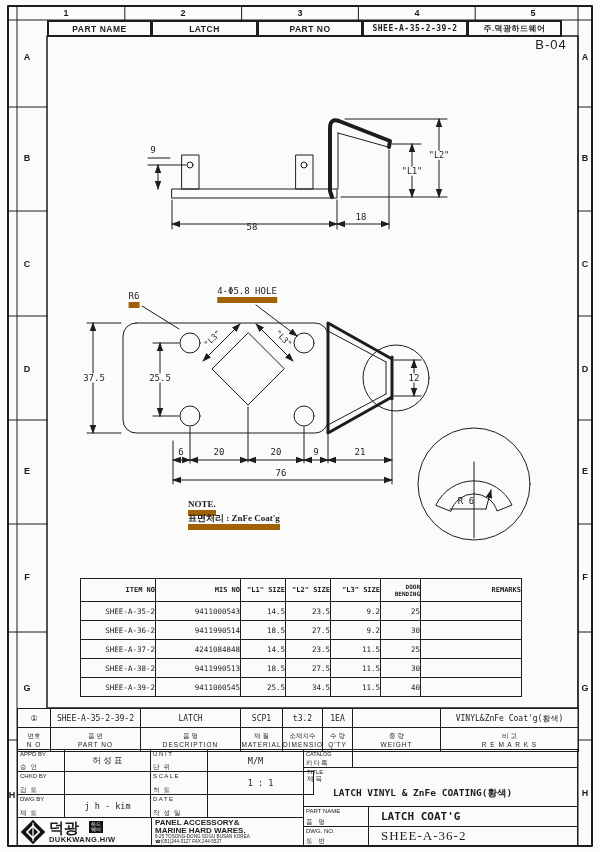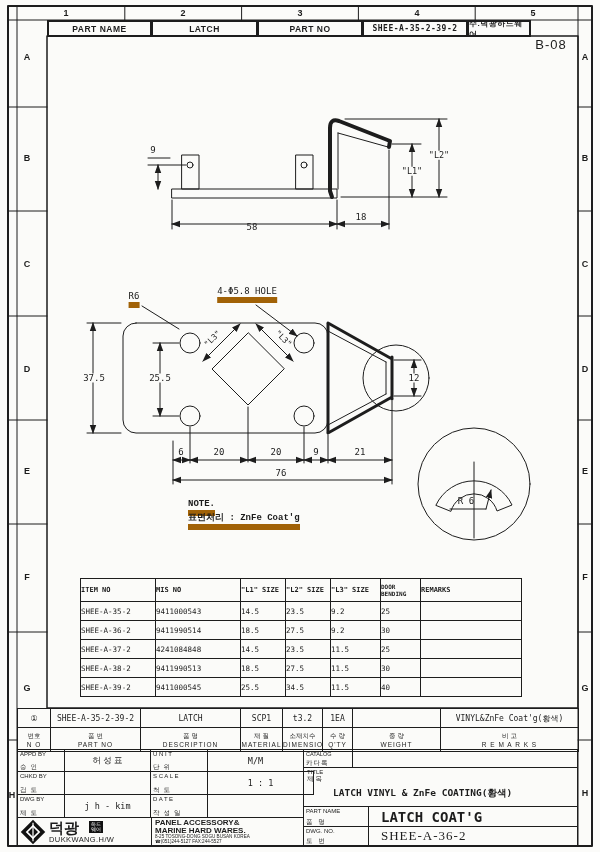--- a/index.html
+++ b/index.html
@@ -4,35 +4,35 @@
 <style>
   html,body{margin:0;padding:0;background:#e8e8e6;}
   #sheet{position:relative;width:600px;height:852px;background:#fbfbf9;overflow:hidden;
          font-family:"Liberation Sans",sans-serif;color:#1c1c1c;}
   svg.lines{position:absolute;left:0;top:0;}
   .t{stroke:#1d1d1d;stroke-width:1;fill:none;stroke-linecap:round;stroke-linejoin:round;}
   .k{stroke-width:4;}
   .k2{stroke-width:3;}
   .lbl{position:absolute;transform:translate(-50%,-50%);white-space:nowrap;
        font-family:"DejaVu Sans Mono",monospace;font-size:9px;line-height:1;}
-  .lbl-l{position:absolute;white-space:nowrap;font-family:Liberation Mono, monospace;
+  .lbl-l{position:absolute;white-space:nowrap;font-family:Liberation Serif, serif;
          font-size:9px;line-height:1;}
   .bg{background:#fbfbf9;padding:0 2px;}
   .ul{border-bottom:6px solid #a16207;padding-bottom:1px;}
   .rotL{transform:translate(-50%,-50%) rotate(-45deg);}
   .rotR{transform:translate(-50%,-50%) rotate(45deg);}
   .zone{position:absolute;transform:translate(-50%,-50%);font-size:9px;font-weight:bold;}
   .colnum{position:absolute;transform:translate(-50%,-50%);font-size:9px;font-weight:bold;}
   .cell{position:absolute;border:1px solid #1d1d1d;box-sizing:border-box;overflow:hidden;}
   .hcell{display:flex;align-items:center;justify-content:center;font-size:8.5px;font-weight:bold;letter-spacing:.5px;}
   
   table{border-collapse:collapse;table-layout:fixed;}
   td,th{border:1px solid #1d1d1d;padding:0;overflow:hidden;white-space:nowrap;}
   #itemtable{position:absolute;left:80px;top:578px;width:441px;
-             font-family:"DejaVu Sans Mono",monospace;font-size:7.5px;text-align:left;}
+             font-family:"DejaVu Sans Mono",monospace;font-size:7.5px;text-align:right;}
   #itemtable th{font-size:7px;font-weight:bold;height:22px;}
   #itemtable td{height:18px;}
   #partslist{position:absolute;left:17px;top:708px;width:561px;text-align:center;}
   #partslist td{font-family:"DejaVu Sans Mono",monospace;font-size:8px;height:18px;}
   #partslist td.hdr{height:23px;font-family:"Liberation Sans",sans-serif;}
   .hdr .kr{display:block;font-size:6.5px;line-height:9px;}
   .hdr .en{display:block;font-size:6.5px;line-height:9px;letter-spacing:1px;}
   
   .tlabel{display:flex;flex-direction:column;justify-content:space-between;padding:1px 2px;}
   .tlabel .en{font-size:6px;line-height:6px;letter-spacing:0;}
@@ -135,27 +135,27 @@
   <div class="zone" style="left:585px;top:369px">D</div>
   <div class="zone" style="left:585px;top:471px">E</div>
   <div class="zone" style="left:585px;top:577px">F</div>
   <div class="zone" style="left:585px;top:688px">G</div>
   <div class="zone" style="left:585px;top:793px">H</div>
   <div class="colnum" style="left:66px;top:13px">1</div>
   <div class="colnum" style="left:183px;top:13px">2</div>
   <div class="colnum" style="left:300px;top:13px">3</div>
   <div class="colnum" style="left:417px;top:13px">4</div>
   <div class="colnum" style="left:533px;top:13px">5</div>
-  <div class="lbl" style="left:551px;top:44px;font-size:13px;letter-spacing:1px;font-family:'Liberation Sans',sans-serif">B-08</div>
+  <div class="lbl" style="left:551px;top:44px;font-size:13px;letter-spacing:1px;font-family:'Liberation Sans',sans-serif">B-04</div>
 
   <div class="cell hcell" style="left:47px;top:20px;width:105px;height:17px;border-width:2px">PART NAME</div>
   <div class="cell hcell" style="left:151px;top:20px;width:107px;height:17px;border-width:2px">LATCH</div>
   <div class="cell hcell" style="left:257px;top:20px;width:106px;height:17px;border-width:2px">PART NO</div>
   <div class="cell hcell mono" style="left:362px;top:20px;width:106px;height:17px;border-width:2px;font-size:8px">SHEE-A-35-2-39-2</div>
-  <div class="cell hcell" style="left:467px;top:20px;width:64px;height:17px;border-width:2px;font-size:8px">주.덕광하드웨어</div>
+  <div class="cell hcell" style="left:467px;top:20px;width:95px;height:17px;border-width:2px;font-size:8px">주.덕광하드웨어</div>
 
   <div class="lbl" style="left:153px;top:150px">9</div>
   <div class="lbl" style="left:252px;top:227px">58</div>
   <div class="lbl" style="left:361px;top:217px">18</div>
   <div class="lbl bg" style="left:412px;top:171px;font-size:8.5px">"L1"</div>
   <div class="lbl bg" style="left:439px;top:155px;font-size:8.5px">"L2"</div>
 
   <div class="lbl ul" style="left:134px;top:300px">R6</div>
   <div class="lbl ul" style="left:247px;top:295px">4-Φ5.8 HOLE</div>
   <div class="lbl rotL" style="left:213px;top:339px;font-size:8px">"L3"</div>
@@ -337,21 +337,21 @@
     <svg width="26" height="26" viewBox="0 0 34 34">
       <polygon points="17,1 33,17 17,33 1,17" fill="#111"></polygon>
       <path d="M9,17 L17,9 L25,17 L17,25 Z" fill="none" stroke="#fff" stroke-width="2.2"></path>
       <line x1="17" y1="5" x2="17" y2="29" stroke="#fff" stroke-width="1.6"></line>
     </svg>
     <div style="display:flex;flex-direction:column;align-items:flex-start">
       <div style="display:flex;align-items:center;gap:10px">
         <span style="font-size:15px;font-weight:bold;line-height:15px">덕광</span>
         <span class="badge">하드웨어</span>
       </div>
-      <span style="font-size:7.5px;font-weight:normal;letter-spacing:.4px">DUKKWANG.H/W</span>
+      <span style="font-size:7.5px;font-weight:bold;letter-spacing:.4px">DUKKWANG.H/W</span>
     </div>
   </div>
   <div class="cell" style="left:151px;top:817px;width:153px;height:29px;padding:1px 3px;line-height:1">
     <div style="font-size:8px;font-weight:bold">PANEL ACCESSORY&amp;</div>
     <div style="font-size:8px;font-weight:bold">MARINE HARD WARES.</div>
     <div style="font-size:4.6px">8-25 TOSONG-DONG SOGU BUSAN KOREA</div>
     <div style="font-size:4.6px">☎(051)244-5127 FAX:244-5527</div>
   </div>
 
   <div class="cell tlabel" style="left:303px;top:749px;width:50px;height:19px">
@@ -363,21 +363,21 @@
   <div class="cell" style="left:303px;top:767px;width:275px;height:40px;padding:1px 3px">
     <div style="font-size:6px;line-height:6px">TITLE</div>
     <div style="font-size:6.5px;line-height:7px;letter-spacing:2px">제목</div>
     <div style="font-size:9.5px;font-weight:bold;margin:5px 0 0 26px;font-family:'DejaVu Sans Mono',monospace">LATCH VINYL &amp; ZnFe COATING(황색)</div>
   </div>
 
   <div class="cell tlabel" style="left:303px;top:806px;width:66px;height:21px">
     <span class="en">PART  NAME</span>
       <span class="kr" style="letter-spacing:2px">품    명</span>
     </div>
-  <div class="cell" style="left:368px;top:806px;width:210px;height:21px;display:flex;align-items:center;padding-left:12px;font-size:14px;font-weight:bold;font-family:'DejaVu Sans Mono',monospace">LATCH COAT'G</div>
+  <div class="cell" style="left:368px;top:806px;width:210px;height:21px;display:flex;align-items:center;padding-left:12px;font-size:11px;font-weight:bold;font-family:'DejaVu Sans Mono',monospace">LATCH COAT'G</div>
 
   <div class="cell tlabel" style="left:303px;top:826px;width:66px;height:20px">
     <span class="en">DWG.    NO.</span>
       <span class="kr" style="letter-spacing:2px">도    번</span>
     </div>
   <div class="cell" style="left:368px;top:826px;width:210px;height:20px;display:flex;align-items:center;padding-left:12px;font-size:13px;letter-spacing:1px;font-family:'Liberation Serif',serif">SHEE-A-36-2</div>
 
 </div>
 
 </body></html>

